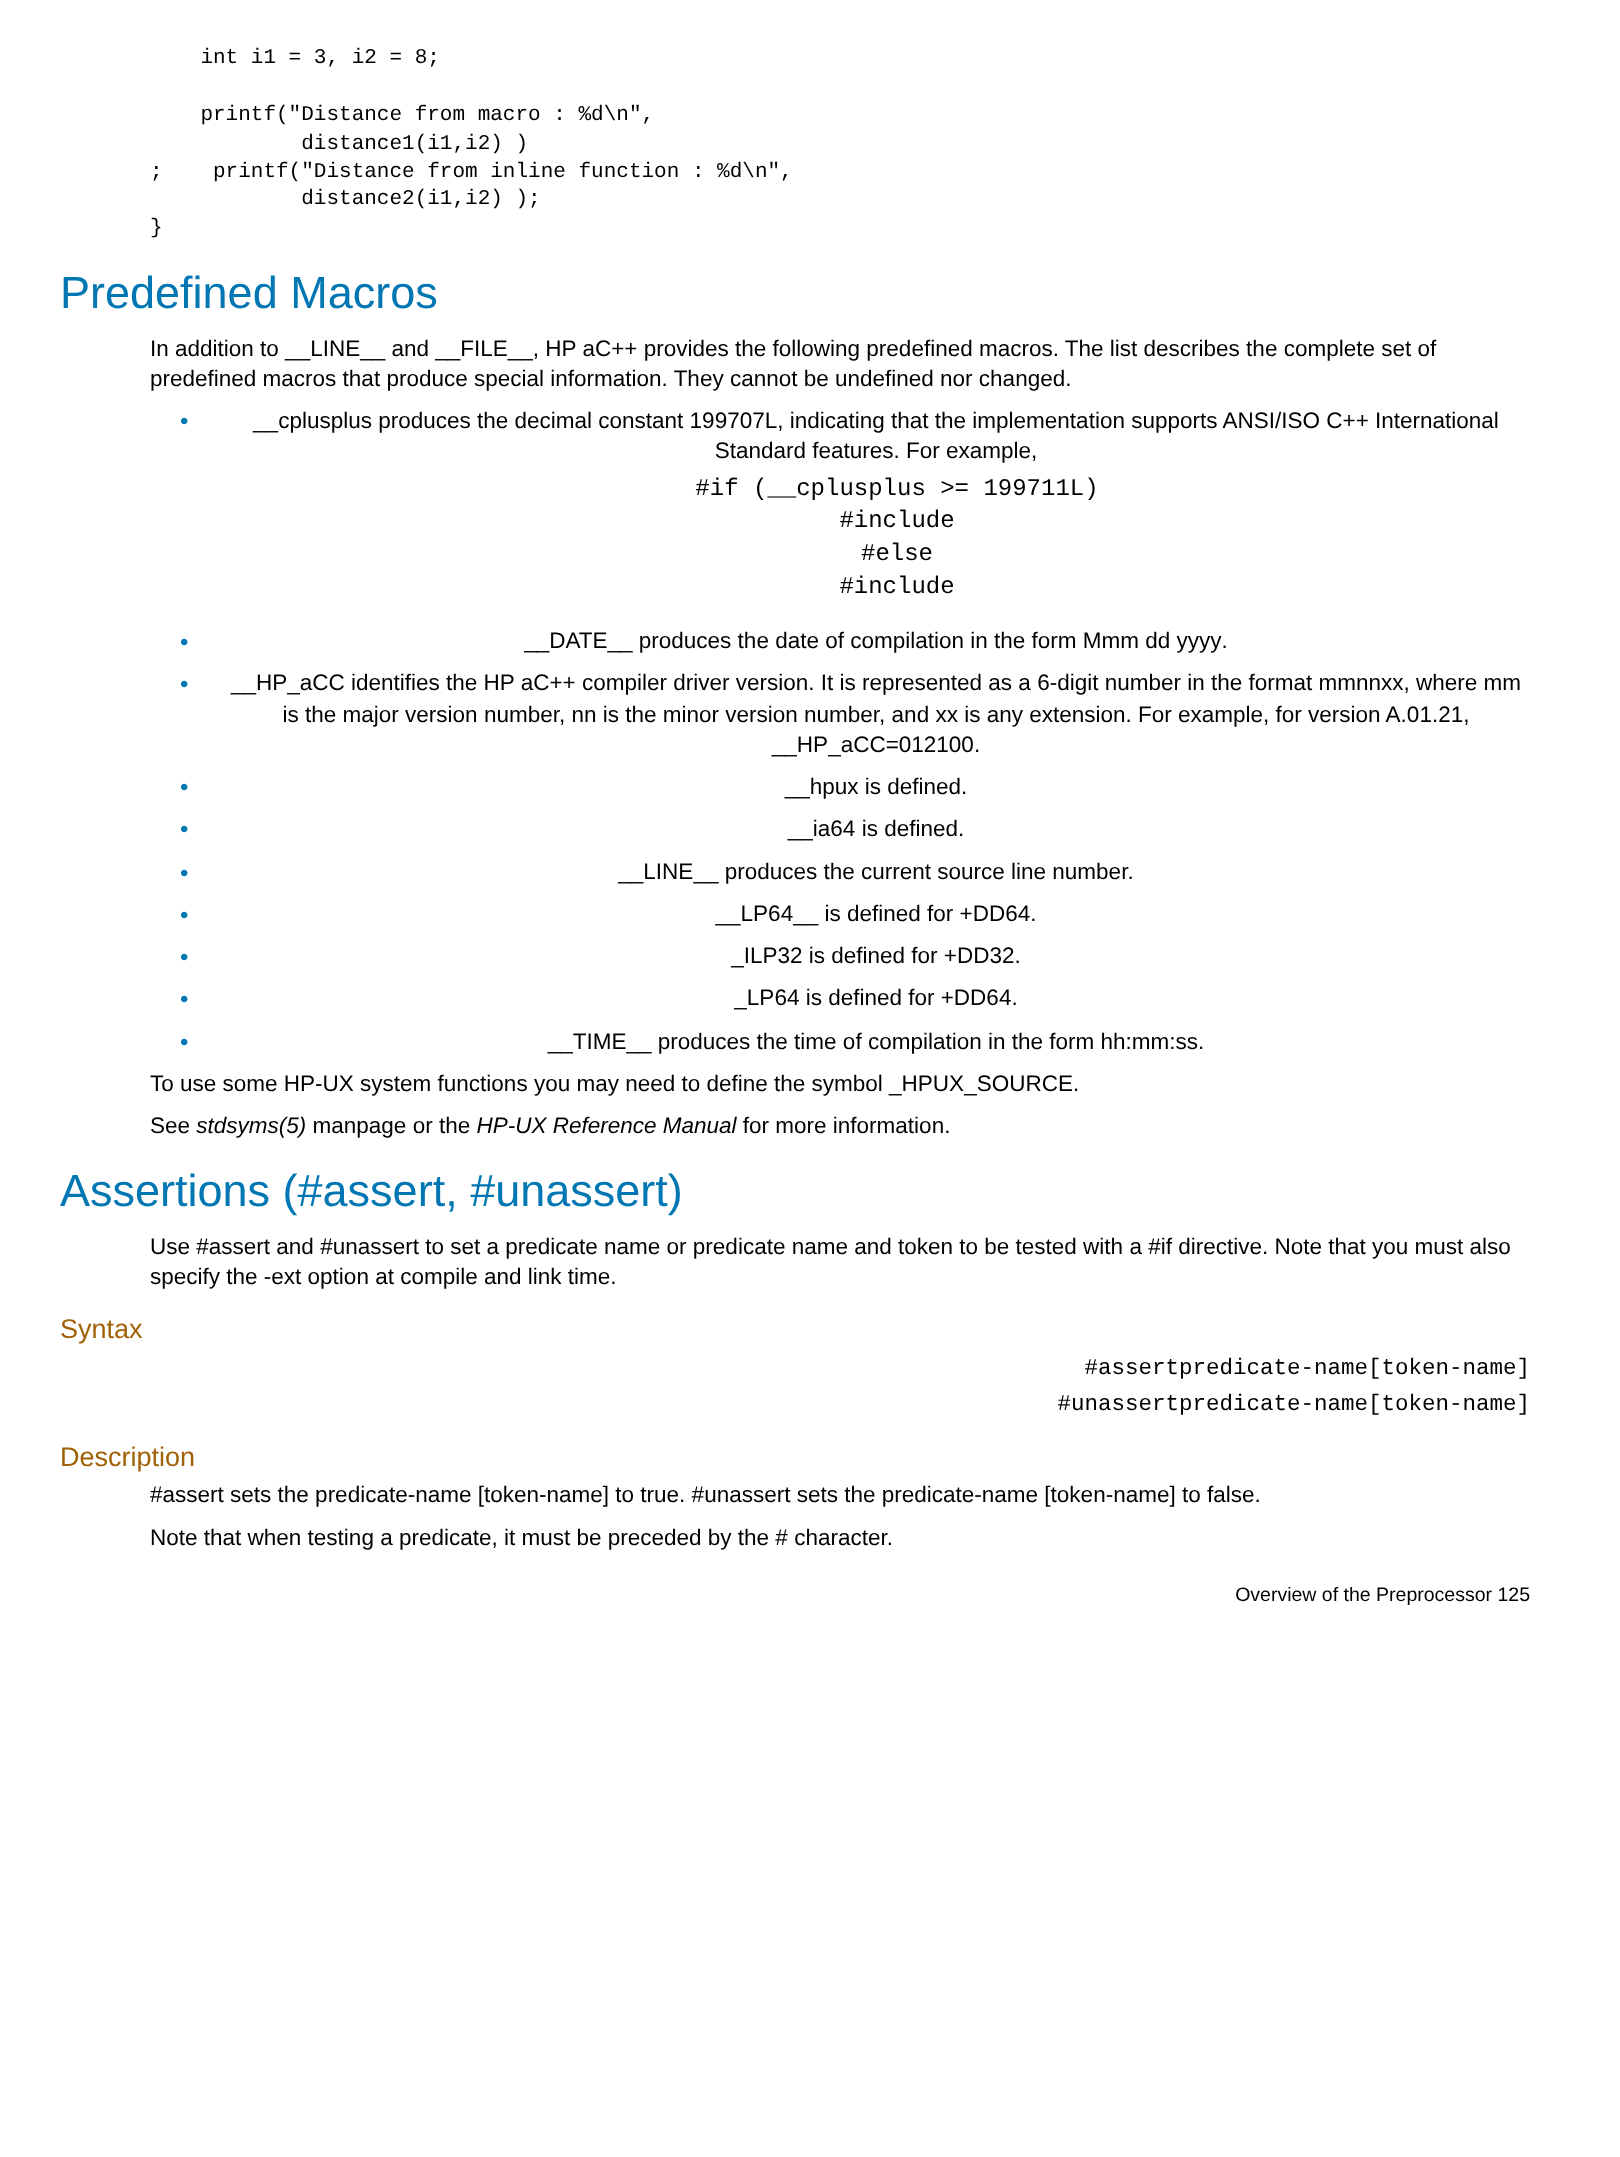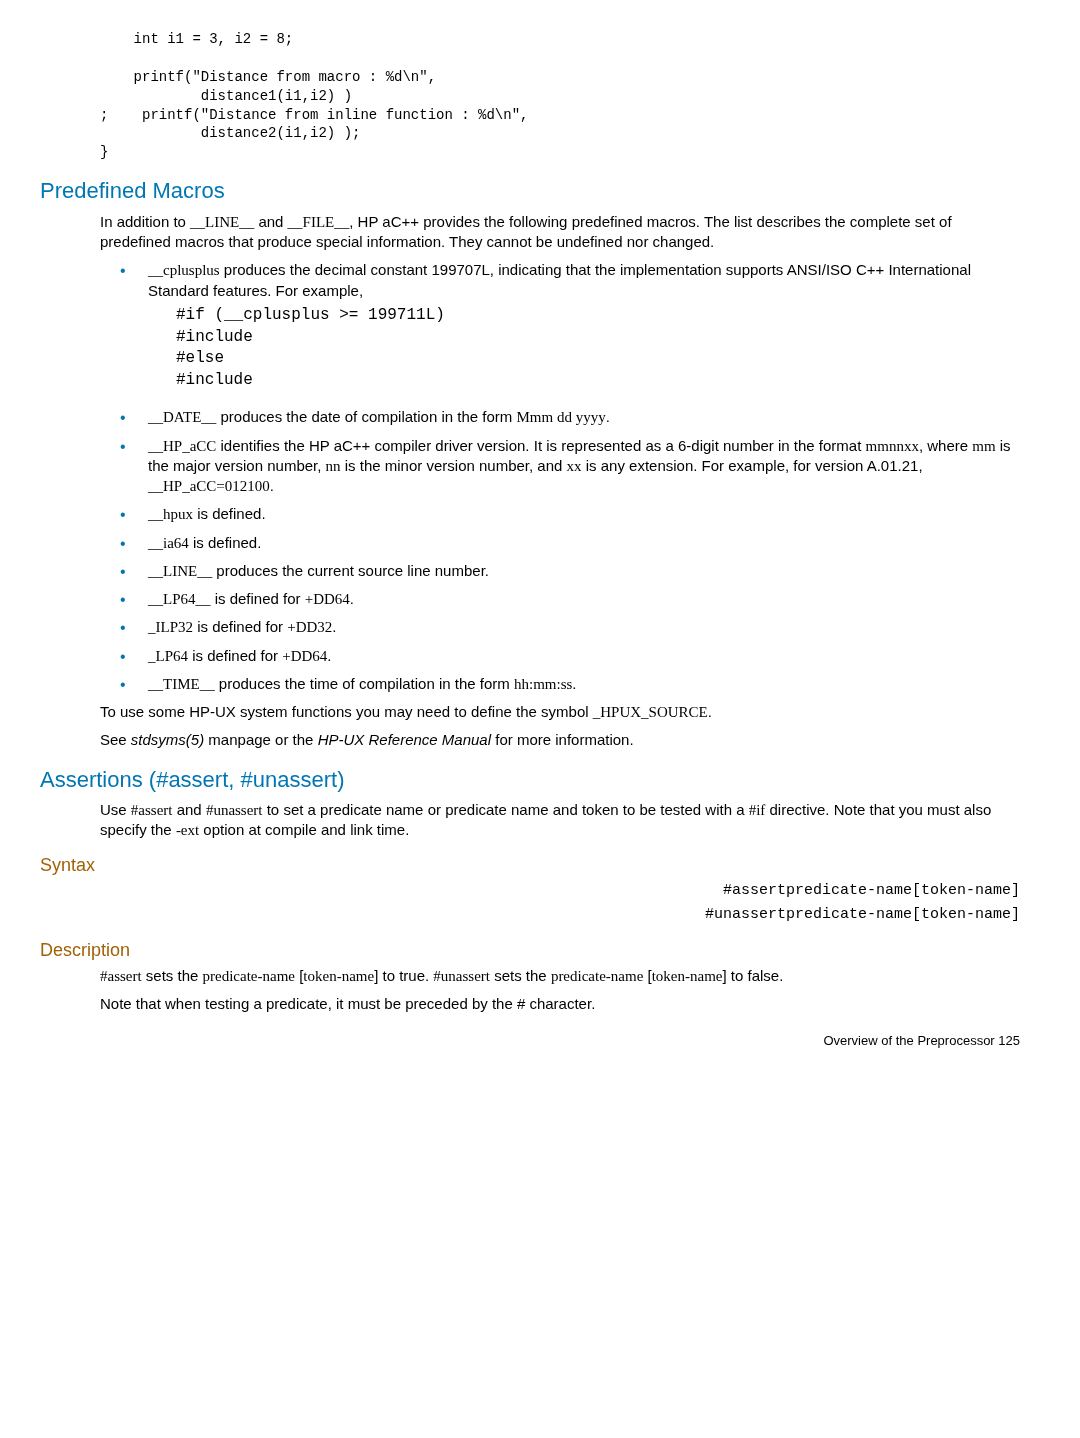--- a/index.html
+++ b/index.html
@@ -11,41 +11,42 @@
     line-height: 1.35;
     background: #fff;
   }
   pre {
     font-family: "Courier New", Courier, monospace;
     font-size: 14px;
     margin: 0 0 10px 60px;
     white-space: pre;
   }
   code, .mono {
-    font-family: Liberation Serif, serif;
+    font-family: Liberation Sans, sans-serif;
   }
   h2 {
     color: #0077b3;
     font-weight: normal;
-    font-size: 22px;
+    font-size: 30px;
     margin: 14px 0 6px 0;
   }
   h3 {
     color: #a16207;
     font-weight: normal;
     font-size: 18px;
     margin: 12px 0 4px 0;
   }
   .body-text {
     margin: 4px 0 8px 60px;
   }
   ul.bullets {
     margin: 4px 0 8px 80px;
     padding: 0;
     list-style: none;
+    text-align: center;
   }
   ul.bullets > li {
     position: relative;
     padding-left: 28px;
     margin-bottom: 8px;
   }
   ul.bullets > li::before {
     content: "•";
     position: absolute;
     left: 0;

